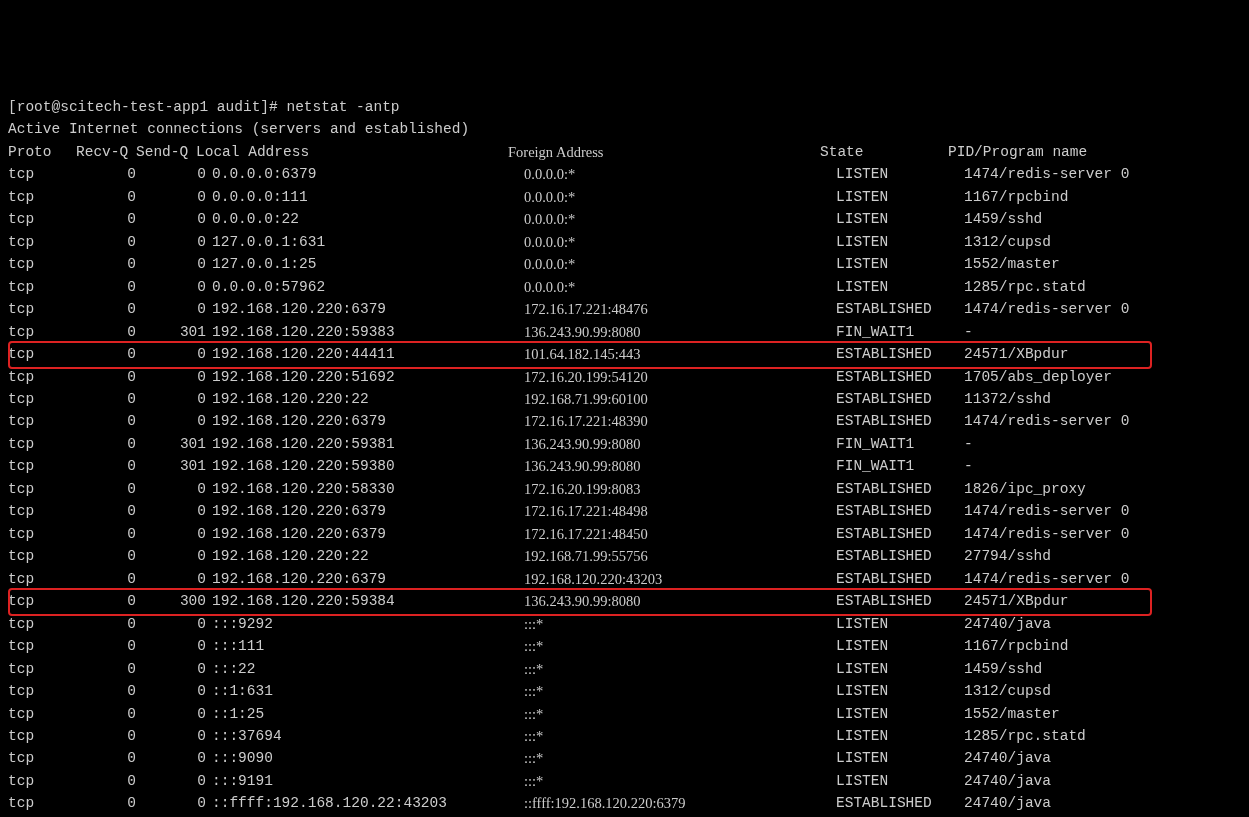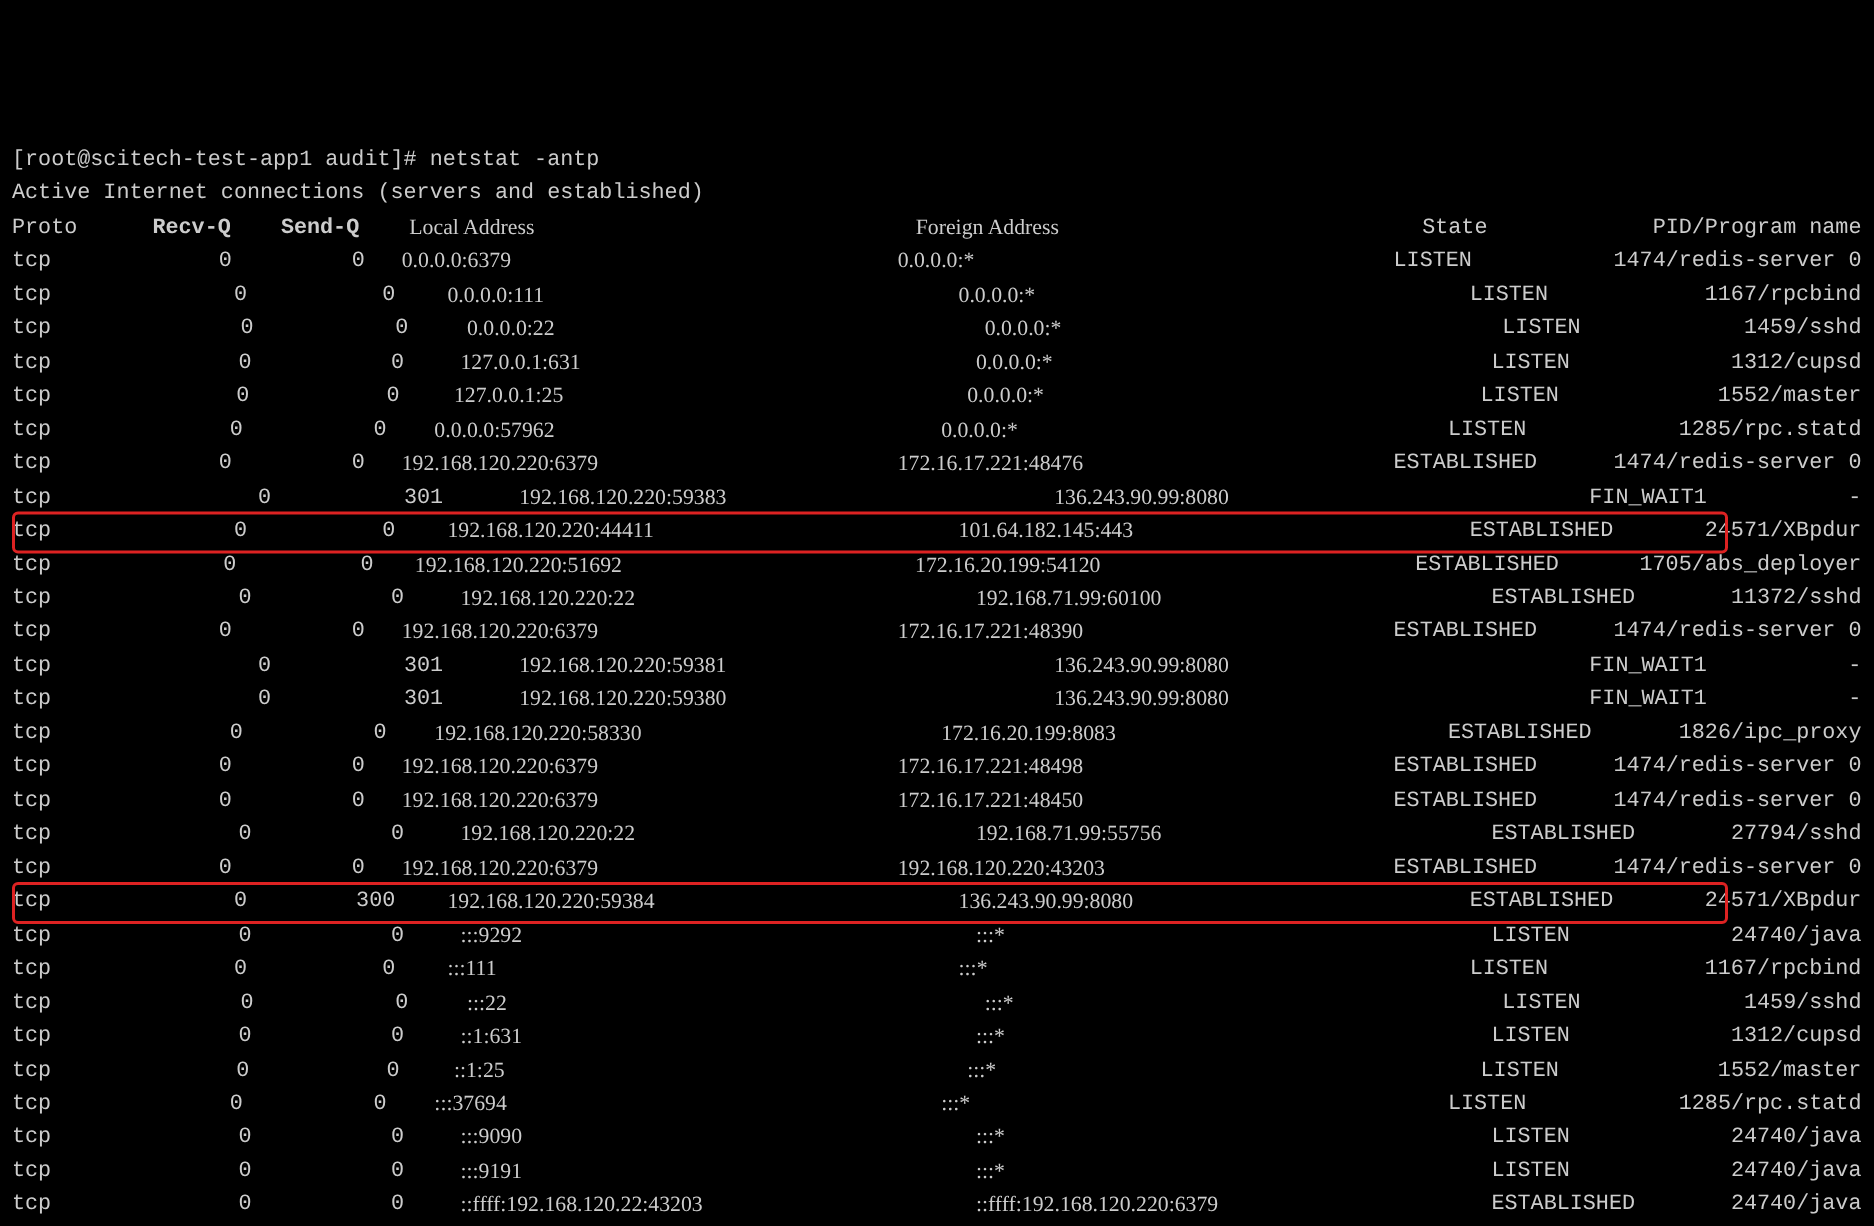--- a/index.html
+++ b/index.html
@@ -8,42 +8,42 @@
     font-family: "Consolas", "Courier New", monospace;
     font-size: 14.5px;
     line-height: 1.55;
     margin: 0;
     padding: 6px 8px;
     white-space: pre;
     width: 1249px;
     box-sizing: border-box;
     position: relative;
   }
-  .row { display: flex; justify-content: space-between; }
+  .row { display: flex; }
   .c-proto { width: 68px;  display:inline-block; }
   .c-recvq { width: 60px;  display:inline-block; text-align:right; padding-right:10px;}
   .c-sendq { width: 60px;  display:inline-block; text-align:right; padding-right:6px;}
-  .c-local { width: 312px; display:inline-block;font-family:Liberation Serif, serif; }
+  .c-local { width: 312px; display:inline-block; }
   .c-foreign{width: 312px; display:inline-block;font-family:Liberation Serif, serif; }
   .c-state { width: 128px; display:inline-block; }
   .c-prog  { display:inline-block; }
   .hl {
     position: relative;
   }
   .hl::after {
     content:"";
     position:absolute;
     left:0; top:-2px;
     width: 1140px;
     height: 24px;
     border: 2.5px solid #d22;
     border-radius: 4px;
     pointer-events:none;
   }
-  .header .c-recvq, .header .c-sendq { text-align:left; padding-right:0;font-weight:bold;}
+  .header .c-recvq, .header .c-sendq { text-align:left; padding-right:0;}
 </style>
 </head>
 <body>
 
 
 
 <div id="term"><div><span>[root@scitech-test-app1 audit]# </span><span>netstat -antp</span></div><div>Active Internet connections (servers and established)</div><div class="row header"><span class="c-proto">Proto</span><span class="c-recvq">Recv-Q</span><span class="c-sendq">Send-Q</span><span class="c-local">Local Address</span><span class="c-foreign">Foreign Address</span><span class="c-state">State</span><span class="c-prog">PID/Program name</span></div><div class="row"><span class="c-proto">tcp</span><span class="c-recvq">0</span><span class="c-sendq">0</span><span class="c-local">0.0.0.0:6379</span><span class="c-foreign">0.0.0.0:*</span><span class="c-state">LISTEN</span><span class="c-prog">1474/redis-server 0</span></div><div class="row"><span class="c-proto">tcp</span><span class="c-recvq">0</span><span class="c-sendq">0</span><span class="c-local">0.0.0.0:111</span><span class="c-foreign">0.0.0.0:*</span><span class="c-state">LISTEN</span><span class="c-prog">1167/rpcbind</span></div><div class="row"><span class="c-proto">tcp</span><span class="c-recvq">0</span><span class="c-sendq">0</span><span class="c-local">0.0.0.0:22</span><span class="c-foreign">0.0.0.0:*</span><span class="c-state">LISTEN</span><span class="c-prog">1459/sshd</span></div><div class="row"><span class="c-proto">tcp</span><span class="c-recvq">0</span><span class="c-sendq">0</span><span class="c-local">127.0.0.1:631</span><span class="c-foreign">0.0.0.0:*</span><span class="c-state">LISTEN</span><span class="c-prog">1312/cupsd</span></div><div class="row"><span class="c-proto">tcp</span><span class="c-recvq">0</span><span class="c-sendq">0</span><span class="c-local">127.0.0.1:25</span><span class="c-foreign">0.0.0.0:*</span><span class="c-state">LISTEN</span><span class="c-prog">1552/master</span></div><div class="row"><span class="c-proto">tcp</span><span class="c-recvq">0</span><span class="c-sendq">0</span><span class="c-local">0.0.0.0:57962</span><span class="c-foreign">0.0.0.0:*</span><span class="c-state">LISTEN</span><span class="c-prog">1285/rpc.statd</span></div><div class="row"><span class="c-proto">tcp</span><span class="c-recvq">0</span><span class="c-sendq">0</span><span class="c-local">192.168.120.220:6379</span><span class="c-foreign">172.16.17.221:48476</span><span class="c-state">ESTABLISHED</span><span class="c-prog">1474/redis-server 0</span></div><div class="row"><span class="c-proto">tcp</span><span class="c-recvq">0</span><span class="c-sendq">301</span><span class="c-local">192.168.120.220:59383</span><span class="c-foreign">136.243.90.99:8080</span><span class="c-state">FIN_WAIT1</span><span class="c-prog">-</span></div><div class="row hl"><span class="c-proto">tcp</span><span class="c-recvq">0</span><span class="c-sendq">0</span><span class="c-local">192.168.120.220:44411</span><span class="c-foreign">101.64.182.145:443</span><span class="c-state">ESTABLISHED</span><span class="c-prog">24571/XBpdur</span></div><div class="row"><span class="c-proto">tcp</span><span class="c-recvq">0</span><span class="c-sendq">0</span><span class="c-local">192.168.120.220:51692</span><span class="c-foreign">172.16.20.199:54120</span><span class="c-state">ESTABLISHED</span><span class="c-prog">1705/abs_deployer</span></div><div class="row"><span class="c-proto">tcp</span><span class="c-recvq">0</span><span class="c-sendq">0</span><span class="c-local">192.168.120.220:22</span><span class="c-foreign">192.168.71.99:60100</span><span class="c-state">ESTABLISHED</span><span class="c-prog">11372/sshd</span></div><div class="row"><span class="c-proto">tcp</span><span class="c-recvq">0</span><span class="c-sendq">0</span><span class="c-local">192.168.120.220:6379</span><span class="c-foreign">172.16.17.221:48390</span><span class="c-state">ESTABLISHED</span><span class="c-prog">1474/redis-server 0</span></div><div class="row"><span class="c-proto">tcp</span><span class="c-recvq">0</span><span class="c-sendq">301</span><span class="c-local">192.168.120.220:59381</span><span class="c-foreign">136.243.90.99:8080</span><span class="c-state">FIN_WAIT1</span><span class="c-prog">-</span></div><div class="row"><span class="c-proto">tcp</span><span class="c-recvq">0</span><span class="c-sendq">301</span><span class="c-local">192.168.120.220:59380</span><span class="c-foreign">136.243.90.99:8080</span><span class="c-state">FIN_WAIT1</span><span class="c-prog">-</span></div><div class="row"><span class="c-proto">tcp</span><span class="c-recvq">0</span><span class="c-sendq">0</span><span class="c-local">192.168.120.220:58330</span><span class="c-foreign">172.16.20.199:8083</span><span class="c-state">ESTABLISHED</span><span class="c-prog">1826/ipc_proxy</span></div><div class="row"><span class="c-proto">tcp</span><span class="c-recvq">0</span><span class="c-sendq">0</span><span class="c-local">192.168.120.220:6379</span><span class="c-foreign">172.16.17.221:48498</span><span class="c-state">ESTABLISHED</span><span class="c-prog">1474/redis-server 0</span></div><div class="row"><span class="c-proto">tcp</span><span class="c-recvq">0</span><span class="c-sendq">0</span><span class="c-local">192.168.120.220:6379</span><span class="c-foreign">172.16.17.221:48450</span><span class="c-state">ESTABLISHED</span><span class="c-prog">1474/redis-server 0</span></div><div class="row"><span class="c-proto">tcp</span><span class="c-recvq">0</span><span class="c-sendq">0</span><span class="c-local">192.168.120.220:22</span><span class="c-foreign">192.168.71.99:55756</span><span class="c-state">ESTABLISHED</span><span class="c-prog">27794/sshd</span></div><div class="row"><span class="c-proto">tcp</span><span class="c-recvq">0</span><span class="c-sendq">0</span><span class="c-local">192.168.120.220:6379</span><span class="c-foreign">192.168.120.220:43203</span><span class="c-state">ESTABLISHED</span><span class="c-prog">1474/redis-server 0</span></div><div class="row hl"><span class="c-proto">tcp</span><span class="c-recvq">0</span><span class="c-sendq">300</span><span class="c-local">192.168.120.220:59384</span><span class="c-foreign">136.243.90.99:8080</span><span class="c-state">ESTABLISHED</span><span class="c-prog">24571/XBpdur</span></div><div class="row"><span class="c-proto">tcp</span><span class="c-recvq">0</span><span class="c-sendq">0</span><span class="c-local">:::9292</span><span class="c-foreign">:::*</span><span class="c-state">LISTEN</span><span class="c-prog">24740/java</span></div><div class="row"><span class="c-proto">tcp</span><span class="c-recvq">0</span><span class="c-sendq">0</span><span class="c-local">:::111</span><span class="c-foreign">:::*</span><span class="c-state">LISTEN</span><span class="c-prog">1167/rpcbind</span></div><div class="row"><span class="c-proto">tcp</span><span class="c-recvq">0</span><span class="c-sendq">0</span><span class="c-local">:::22</span><span class="c-foreign">:::*</span><span class="c-state">LISTEN</span><span class="c-prog">1459/sshd</span></div><div class="row"><span class="c-proto">tcp</span><span class="c-recvq">0</span><span class="c-sendq">0</span><span class="c-local">::1:631</span><span class="c-foreign">:::*</span><span class="c-state">LISTEN</span><span class="c-prog">1312/cupsd</span></div><div class="row"><span class="c-proto">tcp</span><span class="c-recvq">0</span><span class="c-sendq">0</span><span class="c-local">::1:25</span><span class="c-foreign">:::*</span><span class="c-state">LISTEN</span><span class="c-prog">1552/master</span></div><div class="row"><span class="c-proto">tcp</span><span class="c-recvq">0</span><span class="c-sendq">0</span><span class="c-local">:::37694</span><span class="c-foreign">:::*</span><span class="c-state">LISTEN</span><span class="c-prog">1285/rpc.statd</span></div><div class="row"><span class="c-proto">tcp</span><span class="c-recvq">0</span><span class="c-sendq">0</span><span class="c-local">:::9090</span><span class="c-foreign">:::*</span><span class="c-state">LISTEN</span><span class="c-prog">24740/java</span></div><div class="row"><span class="c-proto">tcp</span><span class="c-recvq">0</span><span class="c-sendq">0</span><span class="c-local">:::9191</span><span class="c-foreign">:::*</span><span class="c-state">LISTEN</span><span class="c-prog">24740/java</span></div><div class="row"><span class="c-proto">tcp</span><span class="c-recvq">0</span><span class="c-sendq">0</span><span class="c-local">::ffff:192.168.120.22:43203</span><span class="c-foreign">::ffff:192.168.120.220:6379</span><span class="c-state">ESTABLISHED</span><span class="c-prog">24740/java</span></div><div class="row"><span class="c-proto">tcp</span><span class="c-recvq">0</span><span class="c-sendq">0</span><span class="c-local">::ffff:192.168.120.22:60435</span><span class="c-foreign">::ffff:172.16.17.222:1521</span><span class="c-state">ESTABLISHED</span><span class="c-prog">24740/java</span></div></div>
 
 
 

